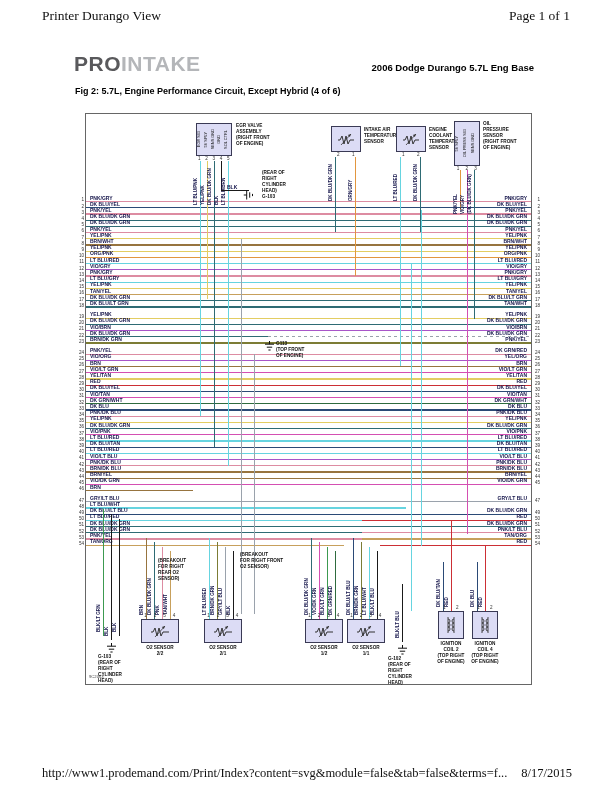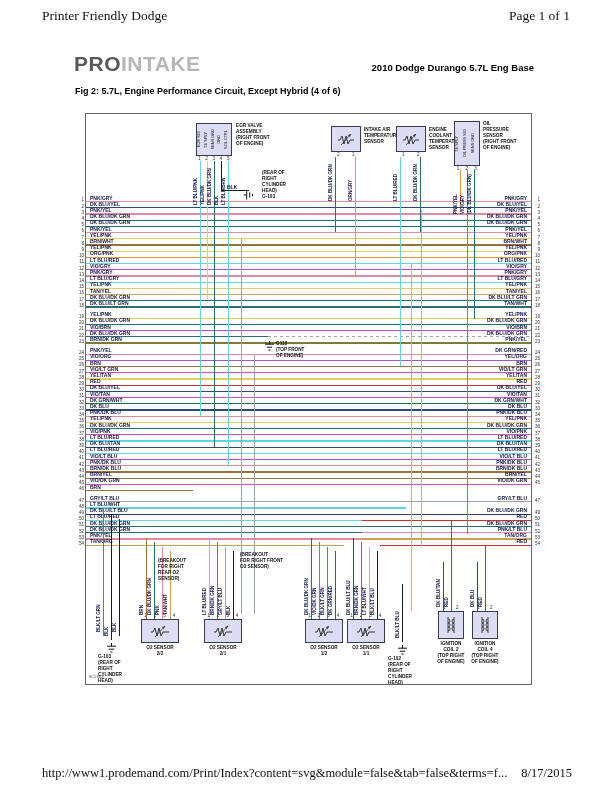--- a/index.html
+++ b/index.html
@@ -28,25 +28,25 @@
           transform:rotate(180deg);text-align:center;white-space:nowrap;padding:1px 0}
   .note{position:absolute;font-size:4.7px;line-height:1.25;color:#111;white-space:pre-line;font-weight:bold}
   .gnd{position:absolute}
   .doc{position:absolute;left:3px;top:560px;font-size:4.2px;color:#444}
   .ftrL{position:absolute;left:42px;top:766px;font-size:12.5px;color:#111}
   .ftrR{position:absolute;right:40px;top:766px;font-size:12.5px;color:#111}
 </style>
 </head>
 <body>
 
-<div class="hdrL serif">Printer Friendly Dodge</div>
+<div class="hdrL serif">Printer Durango View</div>
 <div class="hdrR serif">Page 1 of 1</div>
 
 <div class="logo"><span class="pro">PRO</span><span class="dem">INTAKE</span></div>
-<div class="vehicle">2010 Dodge Durango 5.7L Eng Base</div>
+<div class="vehicle">2006 Dodge Durango 5.7L Eng Base</div>
 <div class="caption">Fig 2: 5.7L, Engine Performance Circuit, Except Hybrid (4 of 6)</div>
 
 <div id="frame">
   <div class="doc">9C2063</div>
 <div class="hw" style="left:0px;top:87px;width:445px;background:#dd8ca2"></div>
     <div class="wl" style="left:4px;top:81.6px">PNK/GRY</div>
     <div class="pin" style="left:-9px;top:84.4px;width:7px;text-align:right">1</div>
     <div class="wl rl" style="right:4px;top:81.6px">PNK/GRY</div>
     <div class="pin" style="right:-9px;top:84.4px">1</div>
     <div class="hw" style="left:0px;top:93.2px;width:445px;background:#2b4a76"></div>

